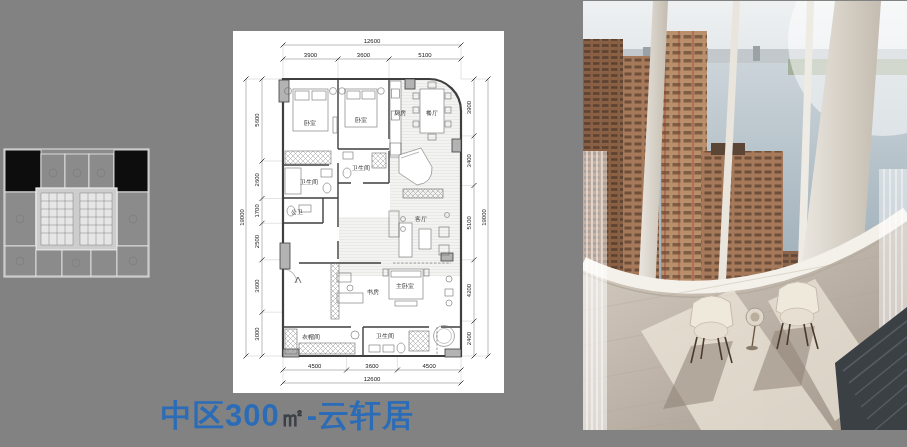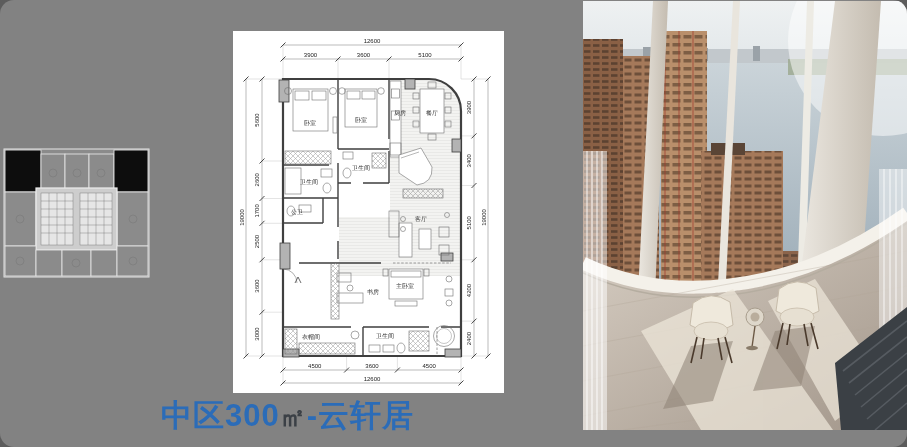--- a/index.html
+++ b/index.html
@@ -1,16 +1,16 @@
 <!DOCTYPE html>
 <html><head>
 <meta charset="utf-8">
 <style>
   html,body{margin:0;padding:0;background:#5c5c5c;font-family:"Liberation Sans",sans-serif;}
-  #stage{position:relative;width:907px;height:447px;background:#828282;overflow:hidden;margin:0 auto;border-radius:14px;}
+  #stage{position:relative;width:907px;height:447px;background:#828282;overflow:hidden;margin:0 auto;}
   #keyplan{position:absolute;left:3px;top:148px;width:147px;height:130px;}
   #planpanel{position:absolute;left:233px;top:31px;width:271px;height:362px;background:#ffffff;}
   #photo{position:absolute;left:583px;top:1px;width:324px;height:429px;overflow:hidden;}
   #title{position:absolute;left:161px;top:399px;white-space:nowrap;font-weight:bold;
          font-size:31px;letter-spacing:1px;line-height:33px;}
   #title .blue{color:#2b6cb8;}
   #title .unit{color:#3b4046;font-size:26px;}
   svg{display:block;}
   text{font-family:"Liberation Sans",sans-serif;}
   .dim{font-size:6px;fill:#222;}

